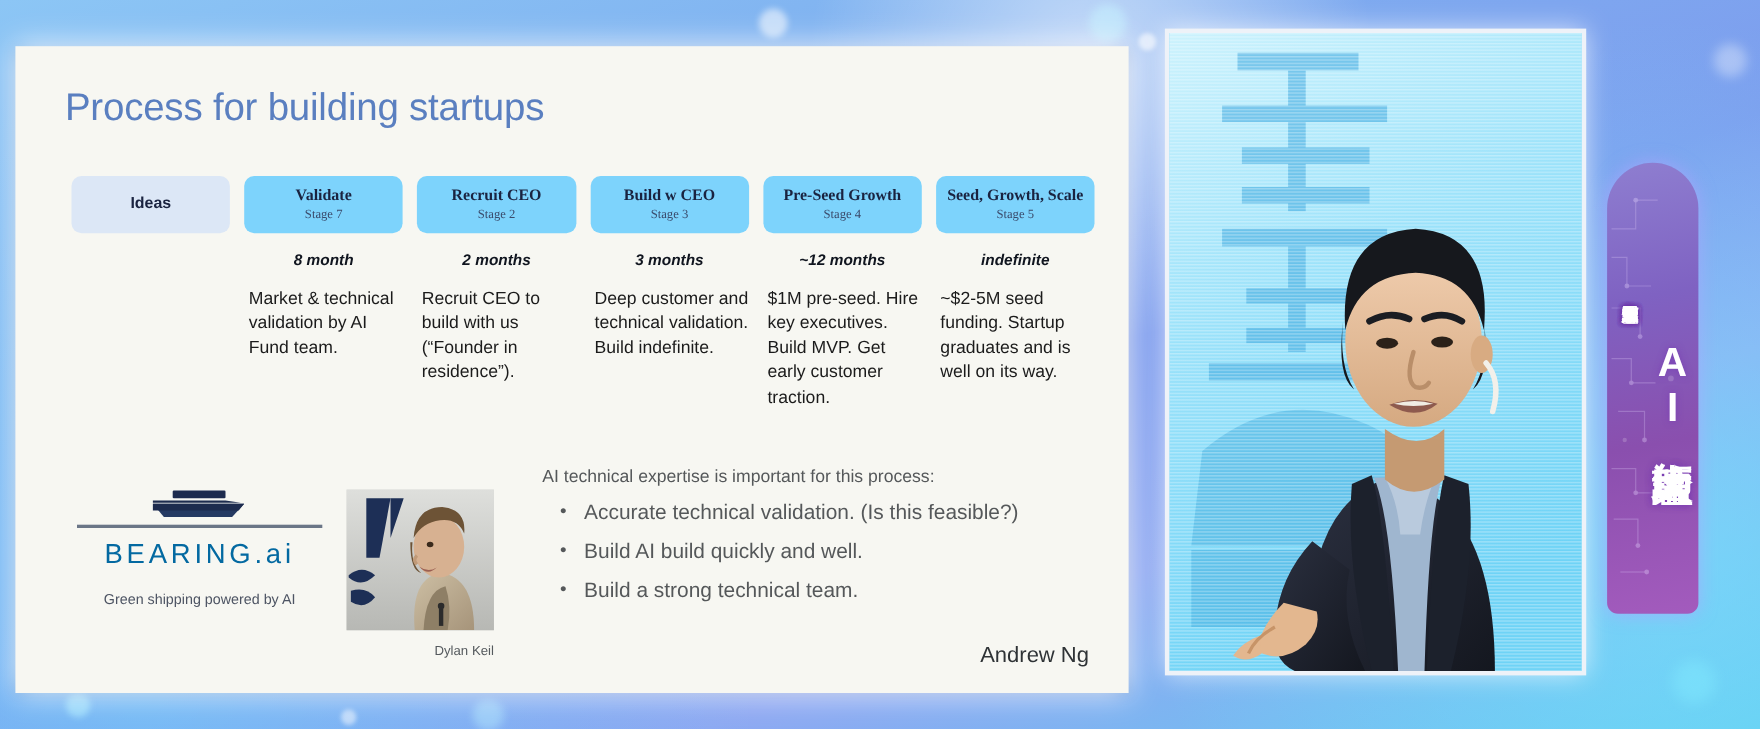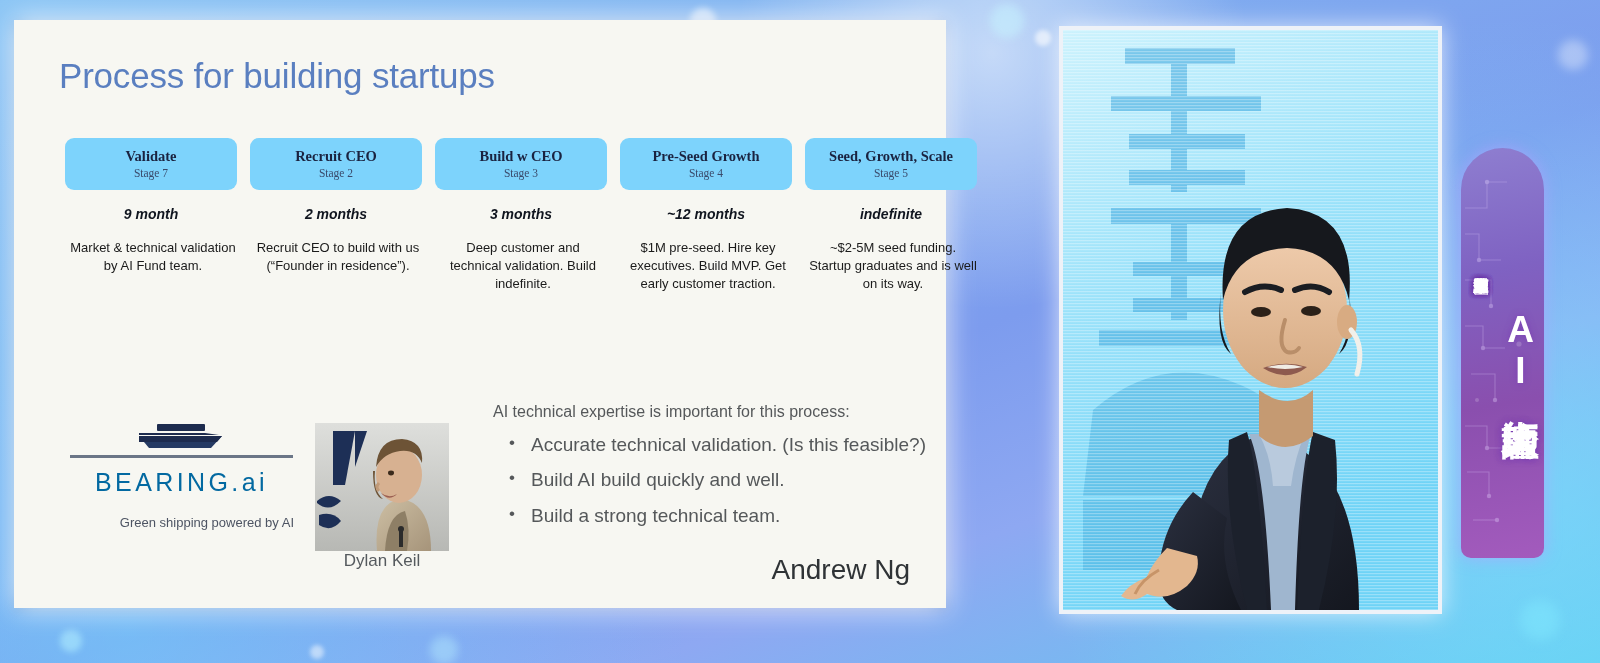--- a/index.html
+++ b/index.html
@@ -13,21 +13,21 @@
     background:
       radial-gradient(circle at 62% 8%, rgba(255,255,255,0.55) 0%, rgba(255,255,255,0) 22%),
       radial-gradient(circle at 95% 75%, rgba(120,235,255,0.55) 0%, rgba(120,235,255,0) 30%),
       radial-gradient(circle at 8% 95%, rgba(110,225,255,0.45) 0%, rgba(110,225,255,0) 35%),
       linear-gradient(160deg,#8cc6f5 0%,#7fb0f0 28%,#7d9cee 55%,#8ea8f2 72%,#63c8f0 100%);
   }
   
   .bokeh { position:absolute; border-radius:50%; pointer-events:none; }
   
   #slide {
-    position:absolute; left:14px; top:20px; width:932px; height:588px;
+    position:absolute; left:14px; top:42px; width:1012px; height:588px;
     background:#f7f7f2;
     box-shadow:0 0 26px rgba(255,255,255,0.85), 0 2px 10px rgba(40,60,120,0.18);
   }
   #slide-title {
     position:absolute; left:45px; top:36px;
     font-size:35px; color:#5a7fc0; letter-spacing:-0.2px; font-weight:400;
     white-space:nowrap;
   }
   
   #stage-row {
@@ -42,49 +42,49 @@
   }
   .stage-box.ideas { background:#dce7f6; }
   .stage-box.filled { background:#7dd3fc;font-family:Liberation Serif, serif; }
   .stage-name { font-size:14.5px; font-weight:bold; text-align:center; }
   .stage-sub { font-size:11.5px; font-weight:400; color:#3a4a6b; margin-top:2px; }
   .stage-duration {
     font-size:14px; font-weight:bold; font-style:italic; color:#10151f;
     margin-top:16px; height:18px; text-align:center;
   }
   .stage-desc {
-    font-size:13px; line-height:1.40; color:#1b1b1b;
-    margin-top:15px; width:100%; text-align:center; padding-left:4px;
+    font-size:16px; line-height:1.40; color:#1b1b1b;
+    margin-top:15px; width:100%; text-align:left; padding-left:4px;
   }
   .stage-col.ideas-col .stage-duration,
   .stage-col.ideas-col .stage-desc { visibility:hidden; }
   
   #logo-block { position:absolute; left:55px; top:402px; width:225px; text-align:center; }
   #ship-icon { width:110px; height:32px; margin:0 auto 0; display:block; }
   #logo-rule { width:223px; height:2.5px; background:#6b7687; margin:1px auto 10px; }
   #logo-word {
     font-size:25px; letter-spacing:3.4px; color:#0369a1; font-weight:400;
     white-space:nowrap;
   }
-  #logo-tagline { margin-top:18px; font-size:13px; color:#4d5463;text-align:right; }
+  #logo-tagline { margin-top:18px; font-size:13px; color:#4d5463; }
   
   #portrait-block { position:absolute; left:301px; top:403px; width:134px; text-align:center; }
   #portrait-photo {
     width:134px; height:128px; position:relative; overflow:hidden;
     background:linear-gradient(180deg,#d8d9d6 0%,#c9cac6 55%,#b9bab6 100%);
   }
-  #portrait-caption { font-size:17px; color:#555a5e; }
+  #portrait-caption { margin-top:11px; font-size:12px; color:#555a5e;text-align:right; }
   
   #bullets-block { position:absolute; left:479px; top:383px; width:510px; }
   #bullets-lead { font-size:16px; color:#55585a; margin-bottom:9px; }
   .bullet-row { display:flex; align-items:flex-start; margin-bottom:6px; }
   .bullet-dot { width:38px; flex:none; font-size:17px; color:#55585a; text-align:center; line-height:1.55; }
   .bullet-text { font-size:19px; color:#55585a; line-height:1.55;text-align:center; }
   #signature {
-    position:absolute; right:36px; bottom:22px; font-size:28px; color:#2f3336;
+    position:absolute; right:36px; bottom:22px; font-size:20px; color:#2f3336;
   }
   
   #video-panel {
     position:absolute; left:1059px; top:26px; width:383px; height:588px;
     background:#eef2f8; padding:4px;
     box-shadow:0 0 22px rgba(255,255,255,0.7);
   }
   #video-inner { position:relative; width:100%; height:100%; overflow:hidden; background:#a9e6fb; }
   
   #banner {
@@ -121,27 +121,34 @@
 <div class="bokeh" style="left:430px;top:636px;width:28px;height:28px;background:rgba(190,245,255,0.4);filter:blur(4px);"></div>
 <div class="bokeh" style="left:1520px;top:600px;width:40px;height:40px;background:rgba(130,235,255,0.45);filter:blur(6px);"></div>
 <div class="bokeh" style="left:1558px;top:40px;width:30px;height:30px;background:rgba(255,255,255,0.35);filter:blur(5px);"></div>
 
 <div id="slide">
 
   <div id="slide-title">Process for building startups</div>
 
   <div id="stage-row">
 
+    <div class="stage-col ideas-col">
+      <div class="stage-box ideas">
+        <div class="stage-name">Ideas</div>
+      </div>
+      <div class="stage-duration"></div>
+      <div class="stage-desc"></div>
+    </div>
 
     <div class="stage-col">
       <div class="stage-box filled">
         <div class="stage-name">Validate</div>
         <div class="stage-sub">Stage 7</div>
       </div>
-      <div class="stage-duration">9 month</div>
+      <div class="stage-duration">8 month</div>
       <div class="stage-desc">Market &amp; technical validation by AI Fund team.</div>
     </div>
 
     <div class="stage-col">
       <div class="stage-box filled">
         <div class="stage-name">Recruit CEO</div>
         <div class="stage-sub">Stage 2</div>
       </div>
       <div class="stage-duration">2 months</div>
       <div class="stage-desc">Recruit CEO to build with us (“Founder in residence”).</div>

